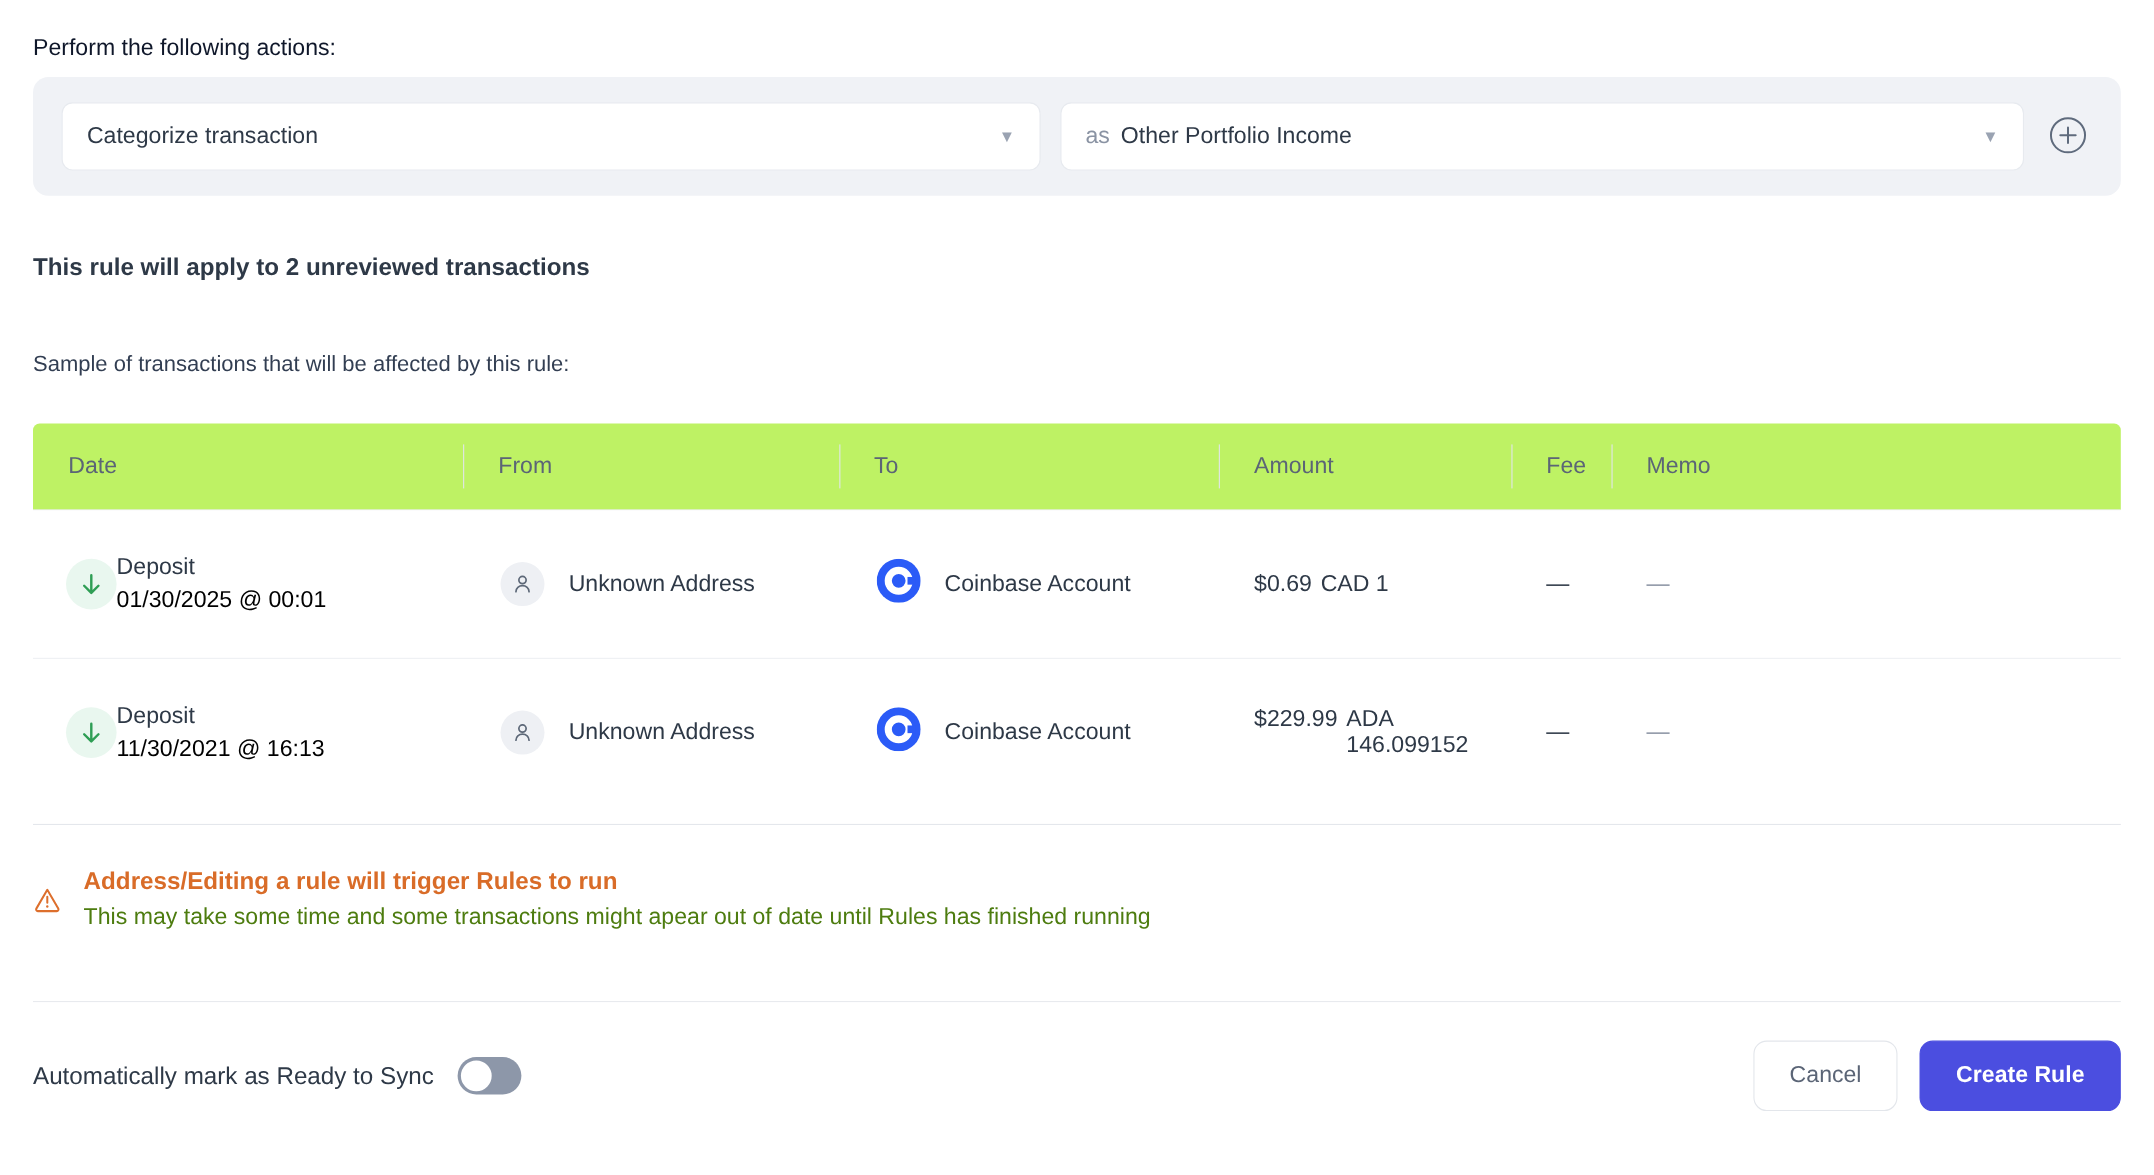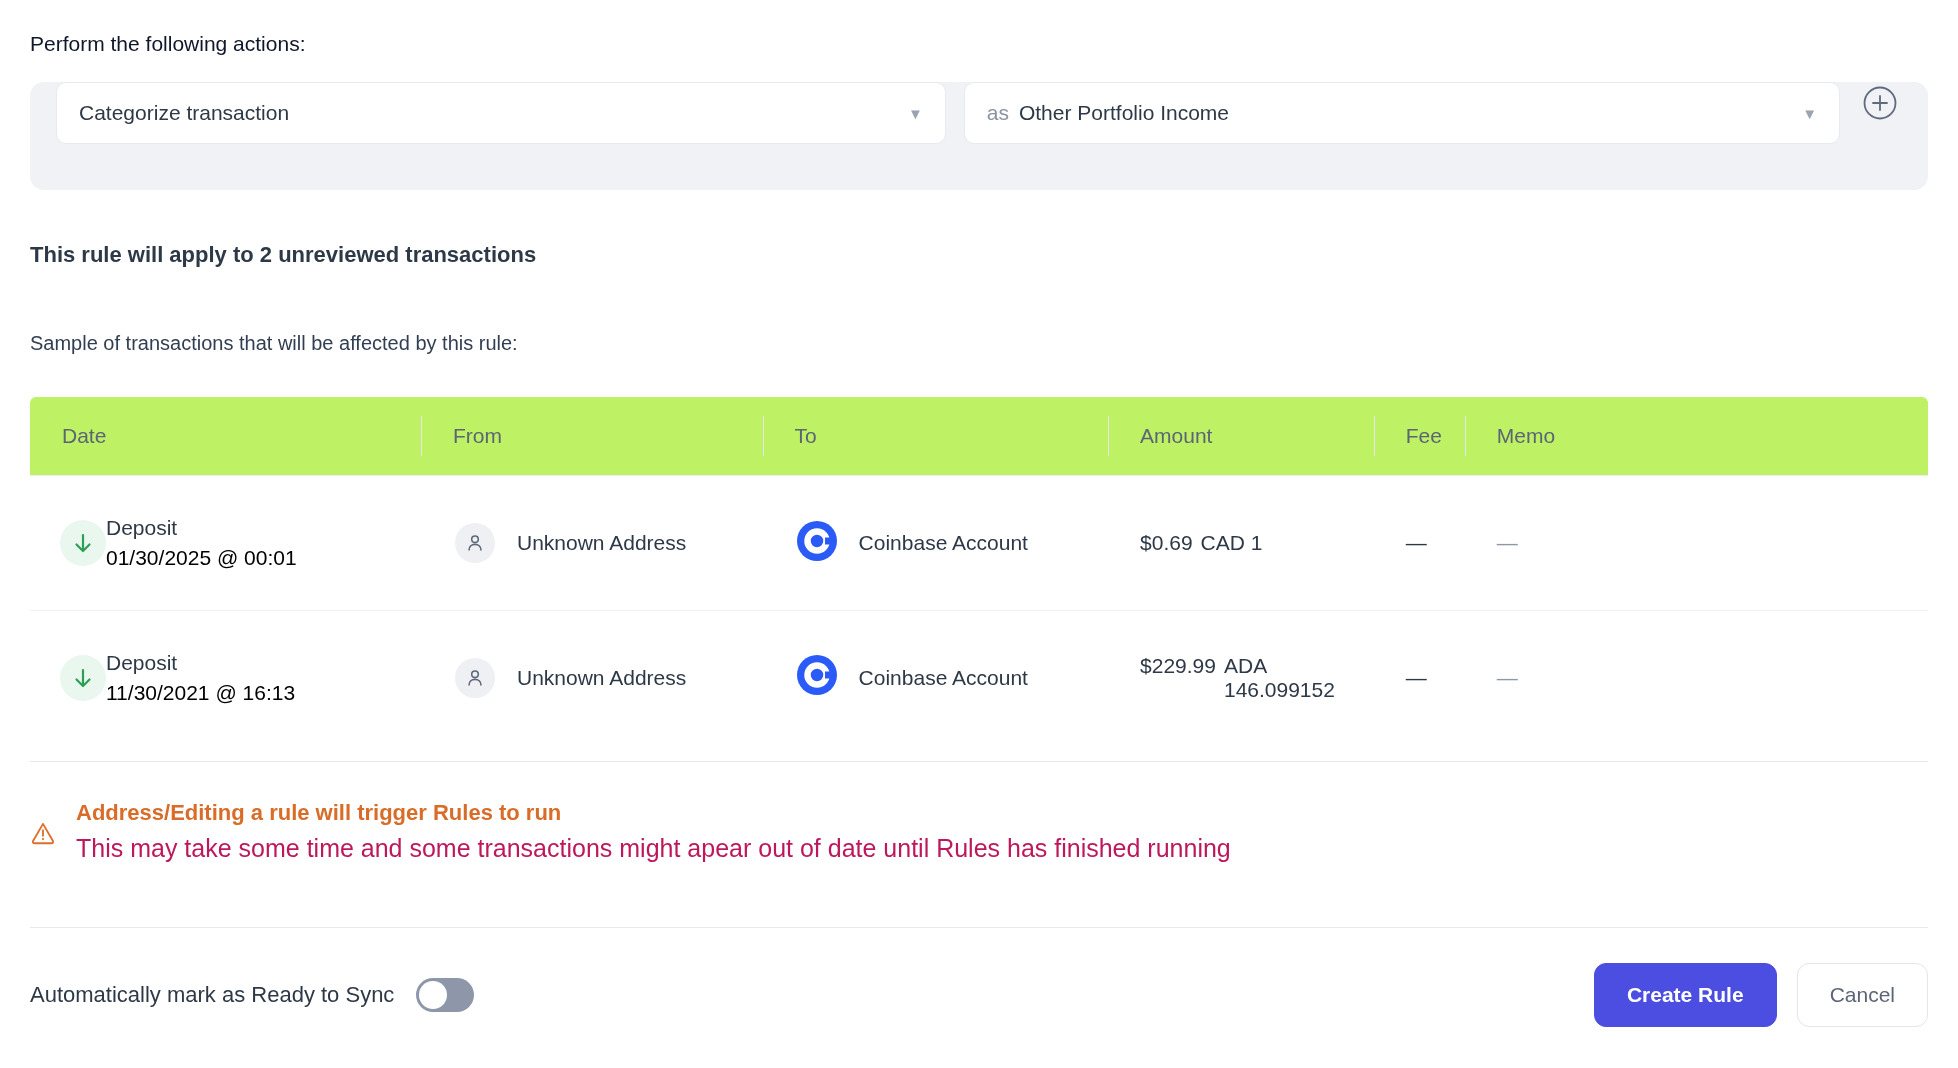--- a/index.html
+++ b/index.html
@@ -2,22 +2,22 @@
 <html><head>
 <meta charset="utf-8">
 <style>
   * { margin:0; padding:0; box-sizing:border-box; }
   html,body { width:1958px; height:1068px; background:#ffffff; overflow:hidden;
               font-family:"Liberation Sans", sans-serif; color:#2e3947; }
   .page { width:100%; height:100%; padding:0 30px; }
 
   
   .section-label { padding-top:32px; font-size:21px; color:#0f172a; }
-  .action-panel { margin-top:26px; background:#f0f2f6; border-radius:14px;
-                  height:108px; display:flex; align-items:flex-start; gap:18px; padding:0 26px; }
+  .action-panel { margin-top:14px; background:#f0f2f6; border-radius:14px;
+                  height:108px; display:flex; align-items:center; gap:18px; padding:0 26px; }
   .select { background:#ffffff; border:1px solid #e7eaef; border-radius:10px; height:62px;
             display:flex; align-items:center; padding:0 22px; font-size:21px; cursor:pointer; }
   .select .caret { margin-left:auto; font-size:15px; color:#9aa3b2; padding-left:14px; }
   .select-action { flex:0 0 48.2%; }
   .select-category { flex:1 1 auto; }
   .select .prefix { color:#8a93a3; margin-right:10px; }
   .icon-btn { background:none; border:none; cursor:pointer; display:flex; align-items:center;
               justify-content:center; width:44px; height:44px; flex:0 0 auto; }
 
   
@@ -46,21 +46,21 @@
   .tx-date { color:#000000; }
   .amount-stack { display:flex; flex-direction:row; gap:8px; }
   .dash-dark { color:#2e3947; }
   .dash-light { color:#8e97a6; }
   .tbody-pad { height:17px; }
 
   
   .warning { margin-top:38px; display:flex; gap:20px; }
   .warning-icon-wrap { display:flex; align-items:center; padding-top:6px; }
   .warning-title { font-size:22px; font-weight:bold; color:#d96c28; }
-  .warning-desc { margin-top:8px; font-size:25px; color:#be185d; }
+  .warning-desc { margin-top:8px; font-size:21px; color:#4d7c0f; }
 
   .hr { margin-top:64px; border-top:1px solid #e8eaee; }
 
   
   .footer { margin-top:0; height:134px; display:flex; align-items:center; }
   .toggle-label { font-size:22px; color:#2e3947; }
   .toggle { margin-left:22px; width:58px; height:34px; border-radius:17px; background:#8d97a9;
             position:relative; cursor:pointer; border:none; flex:0 0 auto; }
   .toggle .knob { position:absolute; left:3px; top:3px; width:28px; height:28px;
                   border-radius:50%; background:#ffffff; }
@@ -220,18 +220,18 @@
   </div>
 
   <div class="hr"></div>
 
   <div class="footer">
     <span class="toggle-label">Automatically mark as Ready to Sync</span>
     <button class="toggle" aria-checked="false">
         <span class="knob"></span>
       </button>
     <div class="footer-buttons">
+      <button class="btn btn-cancel">Cancel</button>
       <button class="btn btn-primary">Create Rule</button>
-      <button class="btn btn-cancel">Cancel</button>
     </div>
   </div>
 
 </div>
 
 </body></html>

